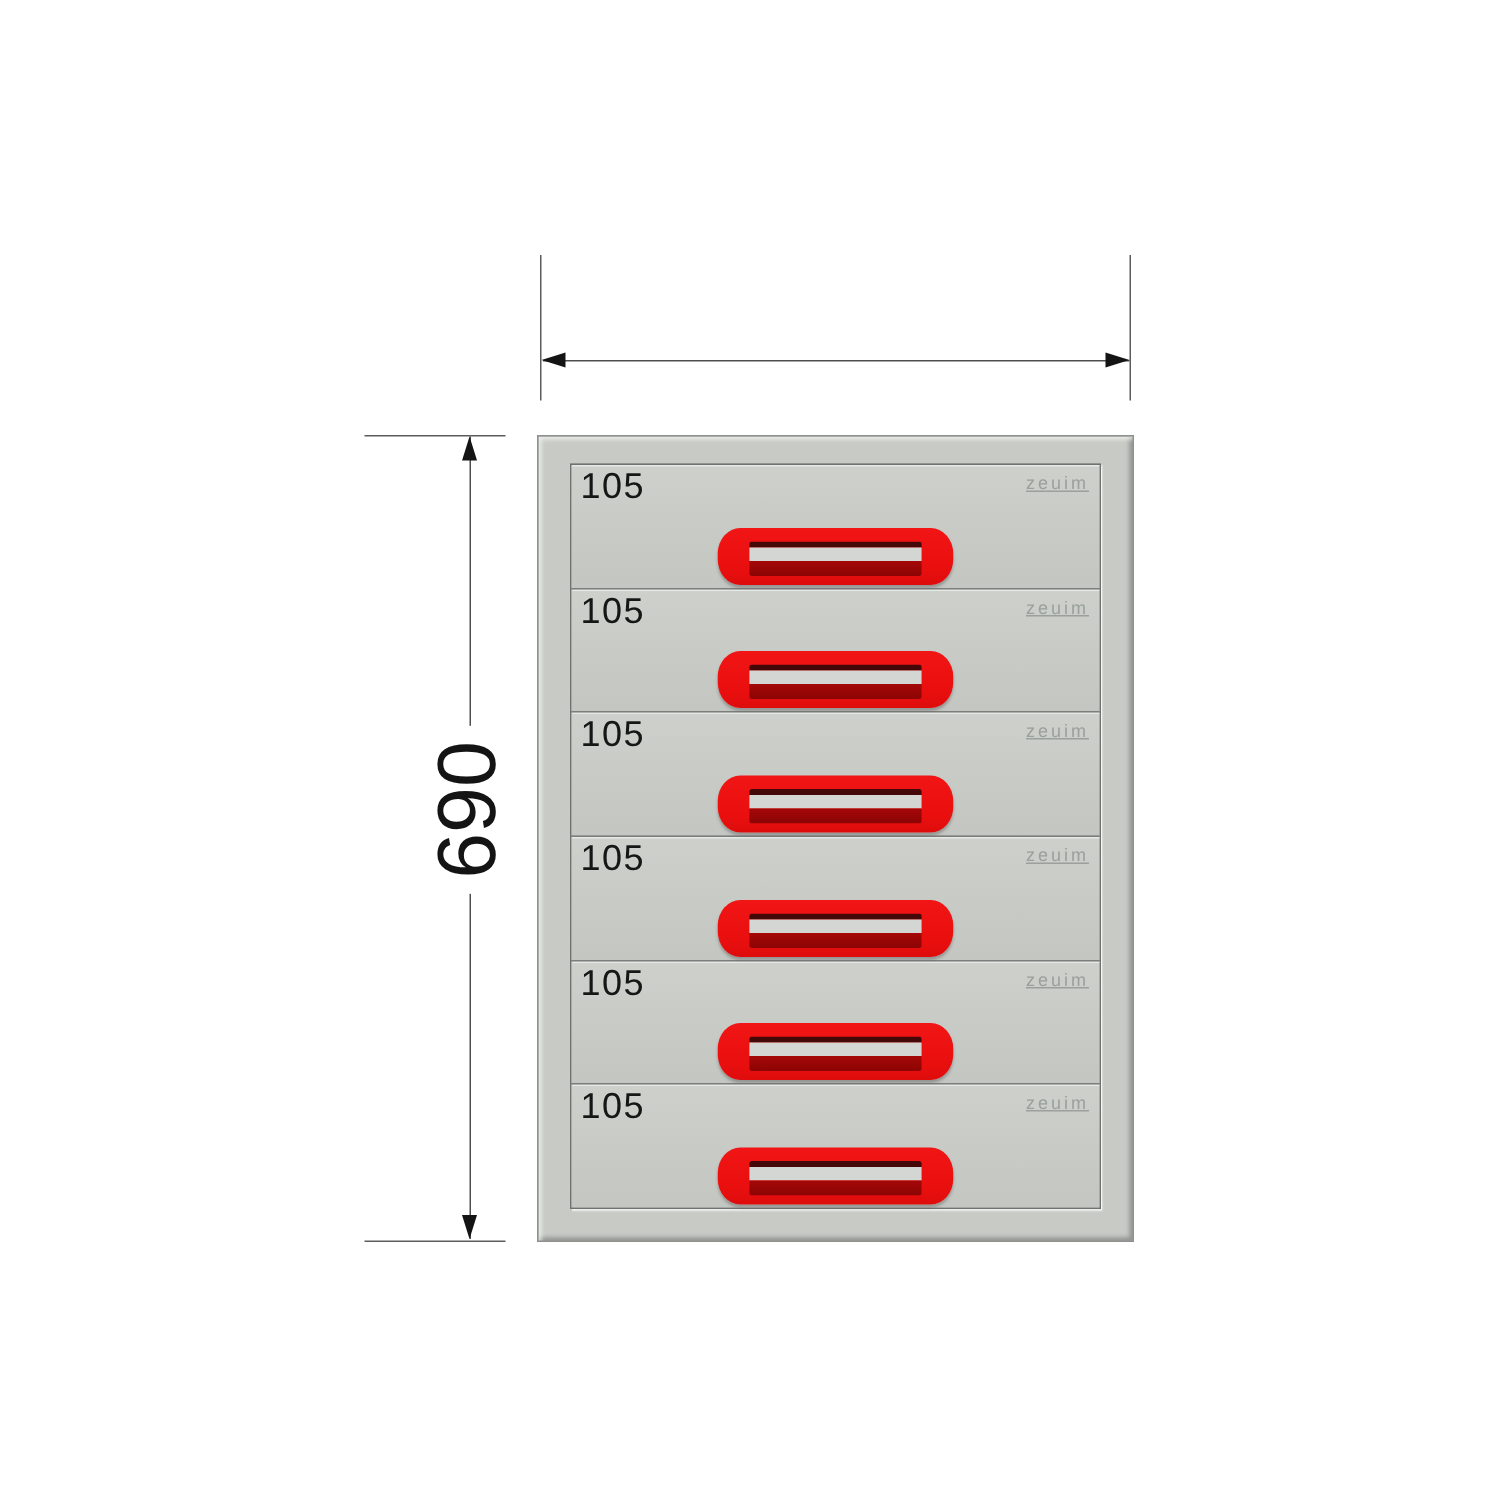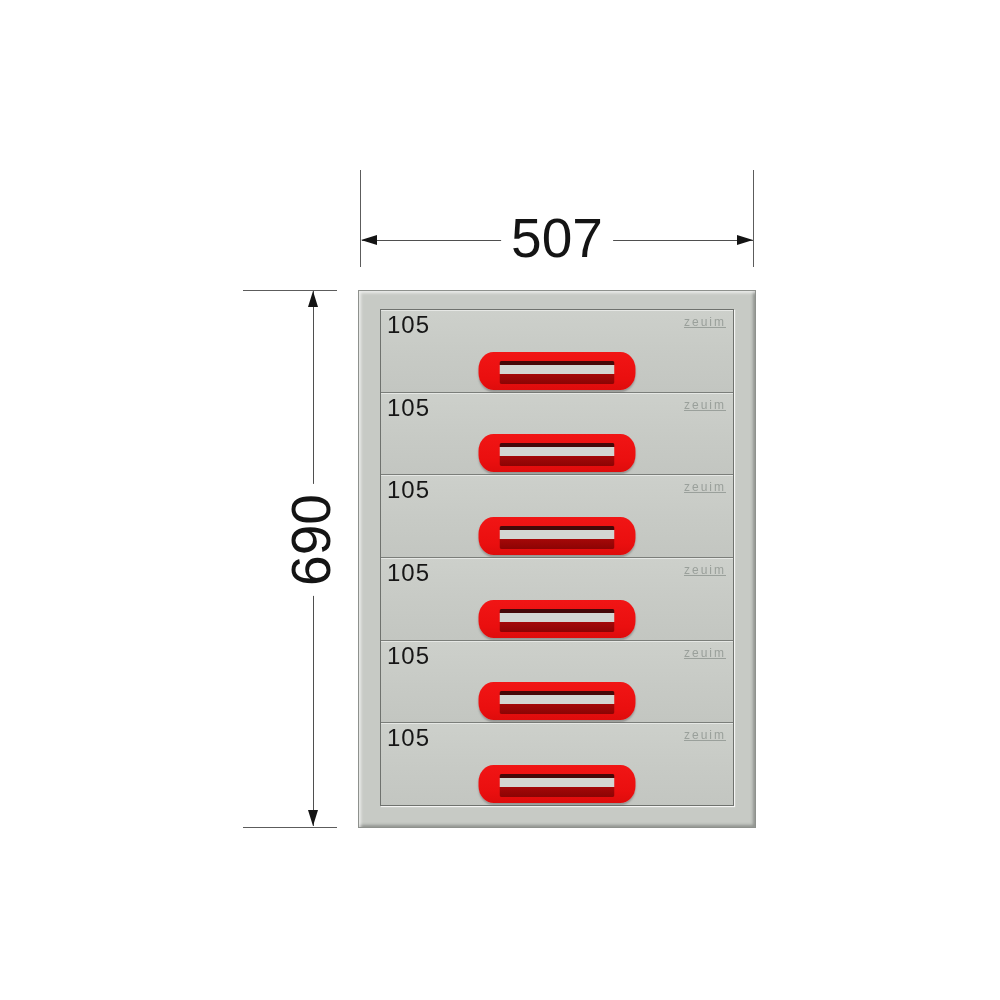--- a/index.html
+++ b/index.html
@@ -120,21 +120,20 @@
 </head>
 <body>
 
 <div id="canvas">
 
   <div class="ext-v" id="ext-top-left"></div>
   <div class="ext-v" id="ext-top-right"></div>
   <div id="dim-line-width"></div>
   <div class="arrow" id="arrow-width-left"></div>
   <div class="arrow" id="arrow-width-right"></div>
-  <div class="dim-label" id="dim-width-label">507</div>
 
   <div class="ext-h" id="ext-left-top"></div>
   <div class="ext-h" id="ext-left-bottom"></div>
   <div id="dim-line-height"></div>
   <div class="arrow" id="arrow-height-up"></div>
   <div class="arrow" id="arrow-height-down"></div>
   <div class="dim-label" id="dim-height-label">690</div>
 
   <div id="cabinet">
     <div id="drawer-stack">

